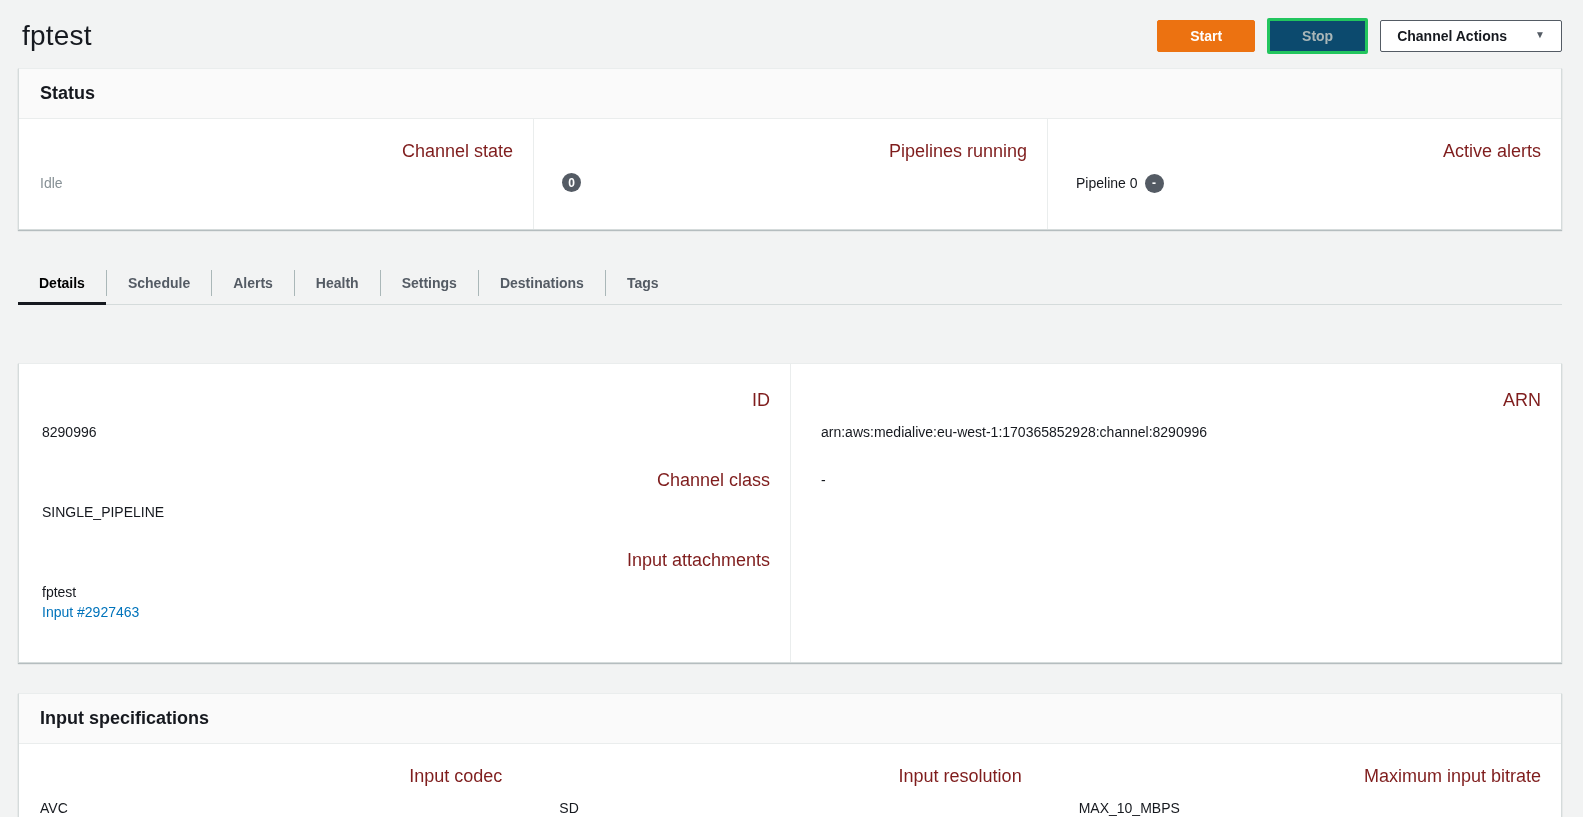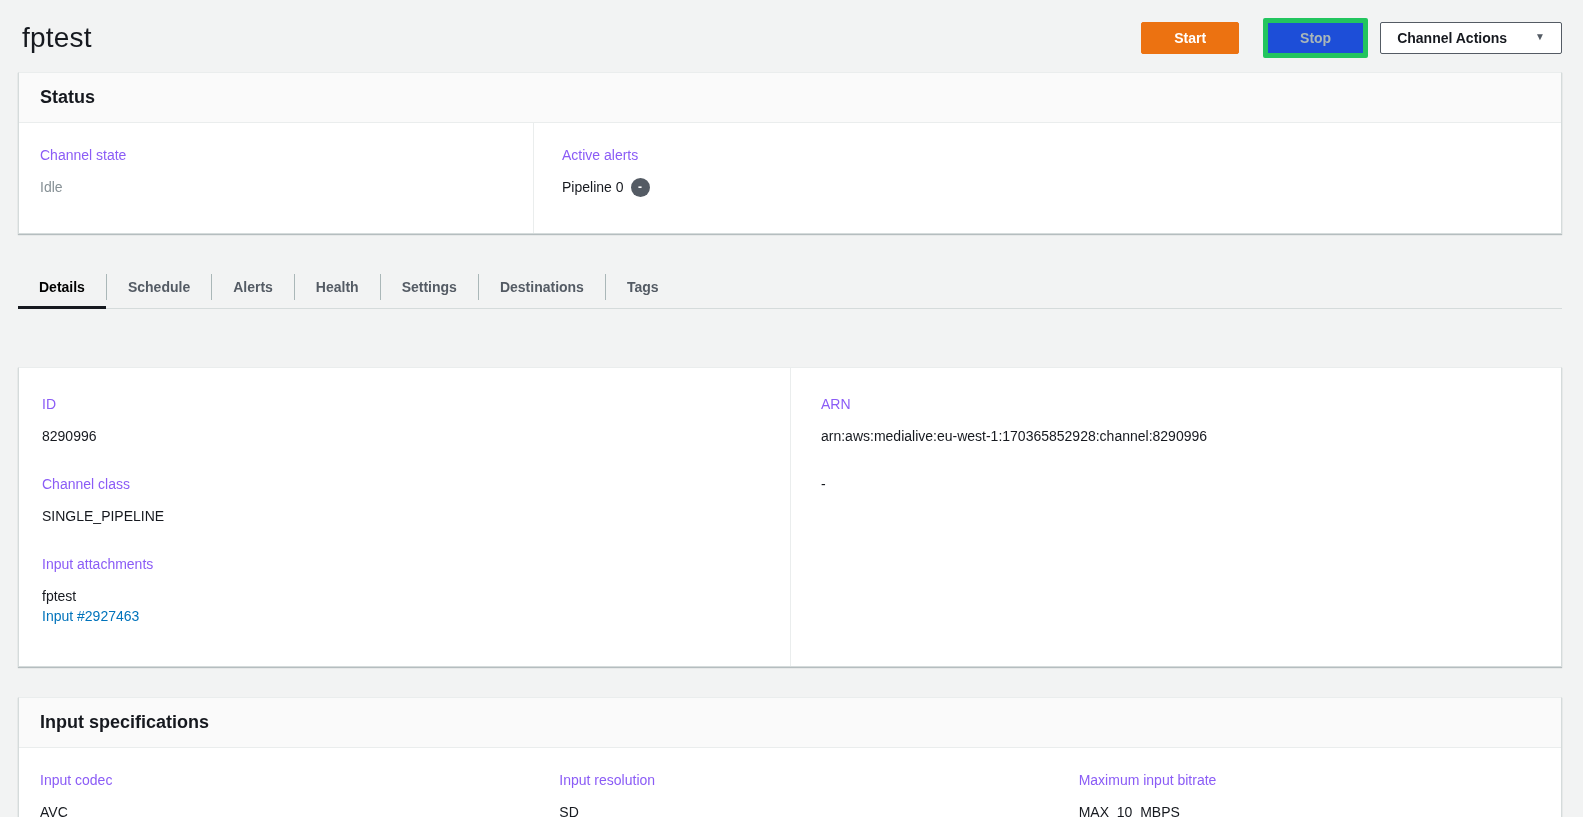--- a/index.html
+++ b/index.html
@@ -36,25 +36,24 @@
     border-radius: 2px;
     cursor: pointer;
     line-height: 18px;
   }
   .btn-primary {
     background: #ec7211;
     border: 1px solid #ec7211;
     color: #ffffff;
   }
   .btn-disabled {
-    background: #1d4ed8;
-    border: 5px solid #22c55e;
+    background: #0c4a6e;
+    border: 3px solid #22c55e;
     color: #aab7b8;
     cursor: default;
-    margin-left: 12px;
   }
   .btn-dropdown {
     background: #ffffff;
     border: 1px solid #545b64;
     color: #16191f;
     padding: 6px 16px;
     gap: 28px;
   }
   .caret { font-size: 10px; color: #545b64; transform: translateY(-1px); }
 
@@ -74,21 +73,21 @@
   .card-header h2 {
     font-size: 18px;
     font-weight: 700;
     color: #16191f;
   }
 
   
   .status-grid { display: grid; grid-template-columns: 1fr 1fr 1fr; }
   .status-col { padding: 22px 20px 36px 21px; }
   .status-col + .status-col { border-left: 1px solid #eaeded; padding-left: 28px; }
-  .field-label { color: #8b5cf6; font-size: 14px; line-height: 20px; }
+  .field-label { color: #7f1d1d; font-size: 18px; line-height: 20px; text-align: right; }
   .field-value { color: #16191f; font-size: 14px; line-height: 20px; margin-top: 12px; }
   .value-muted { color: #879196; }
   .value-row { display: flex; align-items: center; gap: 7px; }
   .badge {
     display: inline-flex;
     align-items: center;
     justify-content: center;
     min-width: 19px;
     height: 19px;
     padding: 0 5px;
@@ -148,20 +147,26 @@
 <div class="card">
   <div class="card-header">
     <h2>Status</h2>
   </div>
   <div class="status-grid">
     <div class="status-col">
       <div class="field-label">Channel state</div>
       <div class="field-value value-muted">Idle</div>
     </div>
     <div class="status-col">
+      <div class="field-label">Pipelines running</div>
+      <div class="field-value value-row">
+        <span class="badge">0</span>
+      </div>
+    </div>
+    <div class="status-col">
       <div class="field-label">Active alerts</div>
       <div class="field-value value-row">
         <span>Pipeline 0</span>
         <span class="badge">-</span>
       </div>
     </div>
   </div>
 </div>
 
 <div class="tabs-wrap">

